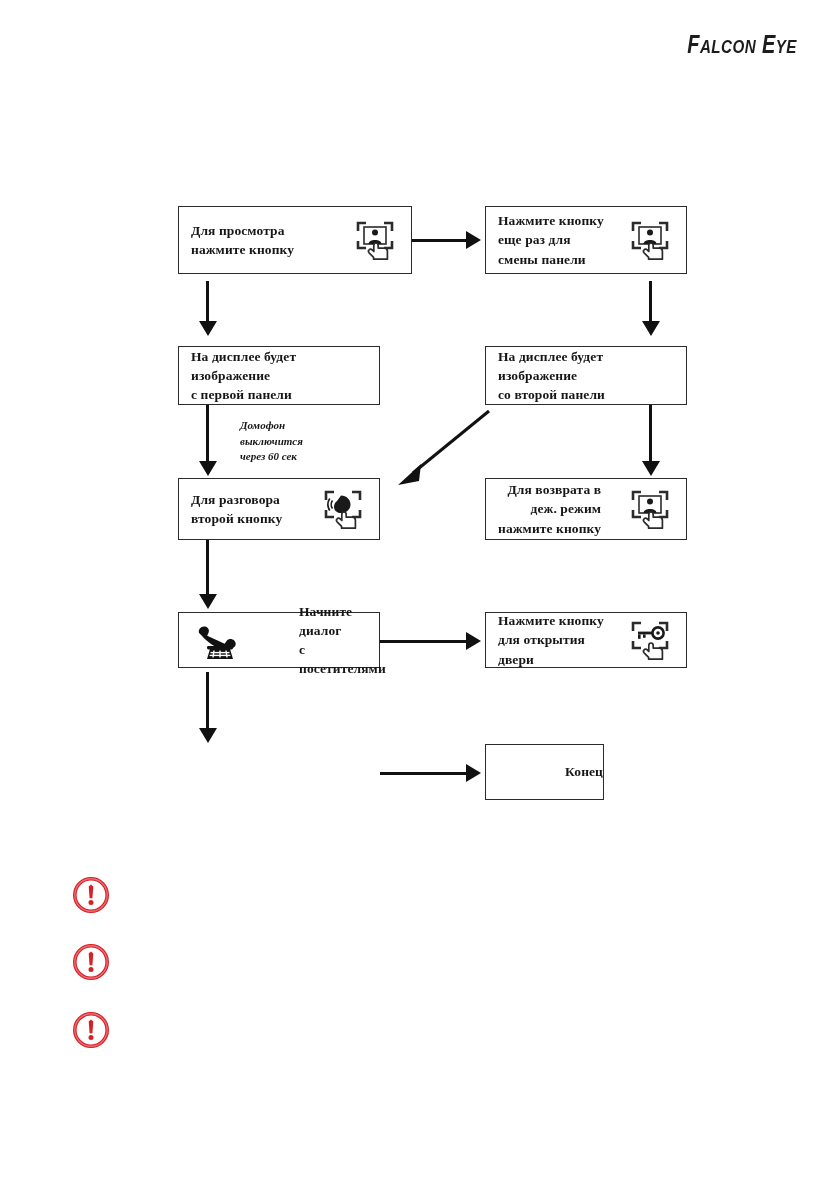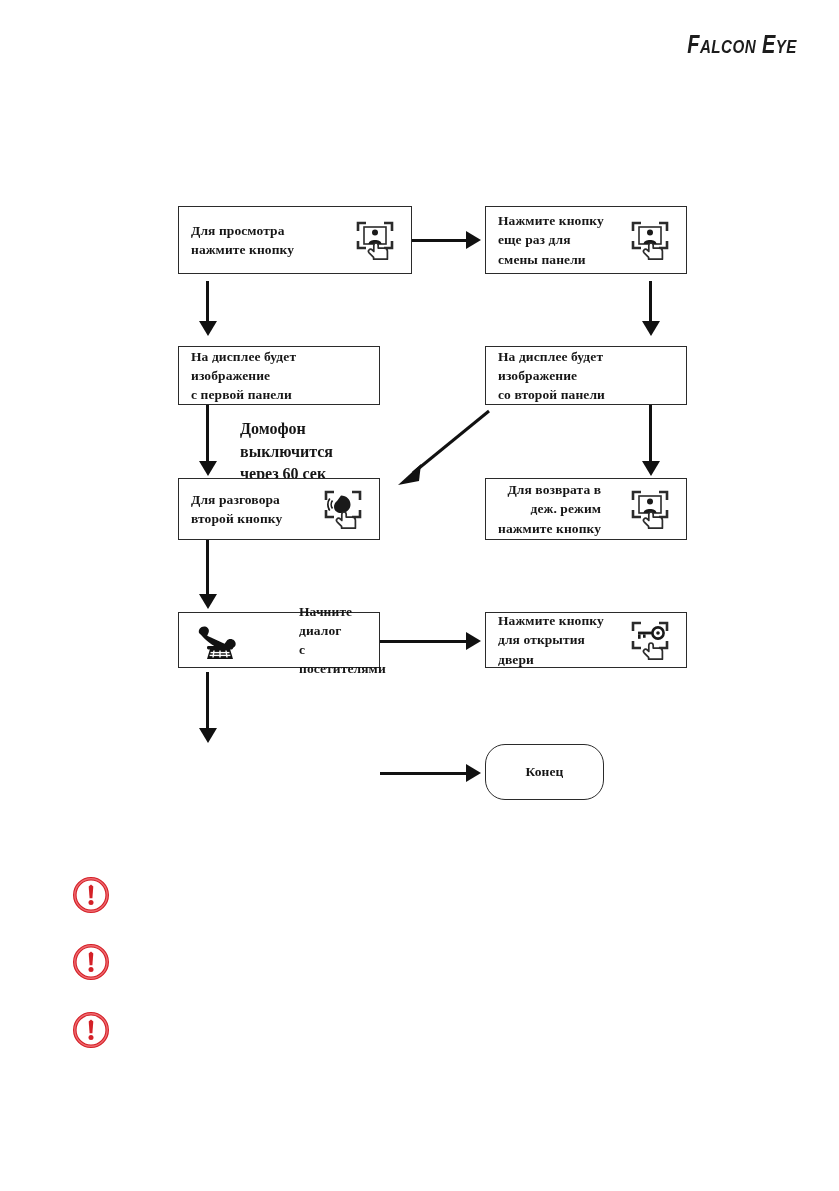--- a/index.html
+++ b/index.html
@@ -47,33 +47,34 @@
     z-index: 3;
   }
   .node .txt {
     font-size: 13.5px;
     font-weight: bold;
     color: #161616;
     line-height: 1.42;
     white-space: pre-line;
     letter-spacing: 0.1px;
   }
-  .node.center { justify-content: center; padding: 0; border-radius: 20px; }
+  .node.center { justify-content: flex-end; padding: 0; }
   .node.center .txt { text-align: center; }
   .node .spacer { flex: 1 1 auto; }
 
   
   .caption {
     position: absolute;
-    font-size: 16px;
+    font-size: 11px;
     font-weight: bold;
     color: #161616;
     line-height: 1.42;
     white-space: pre-line;
     z-index: 3;
+    font-style: italic;
   }
 
   
   .line-v {
     position: absolute;
     width: 3px;
     background: #111;
     z-index: 1;
   }
   .line-h {

